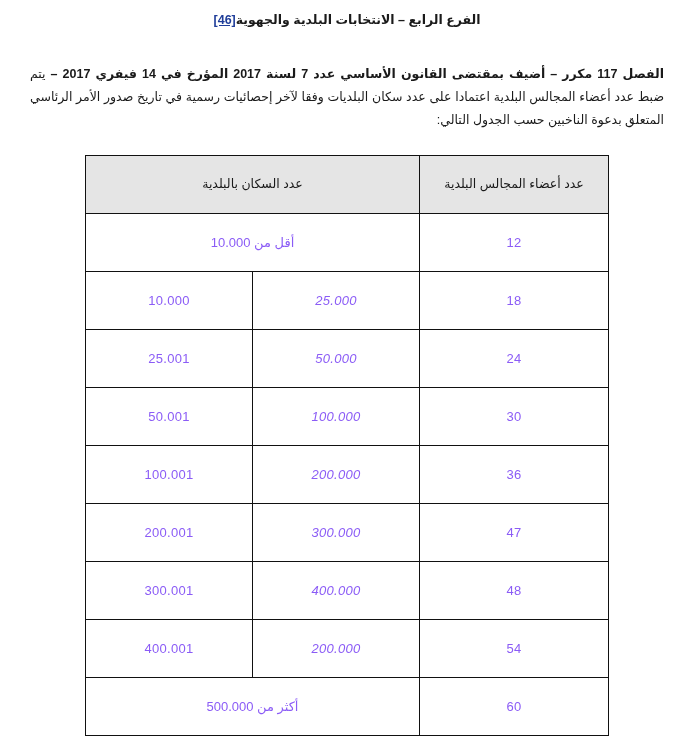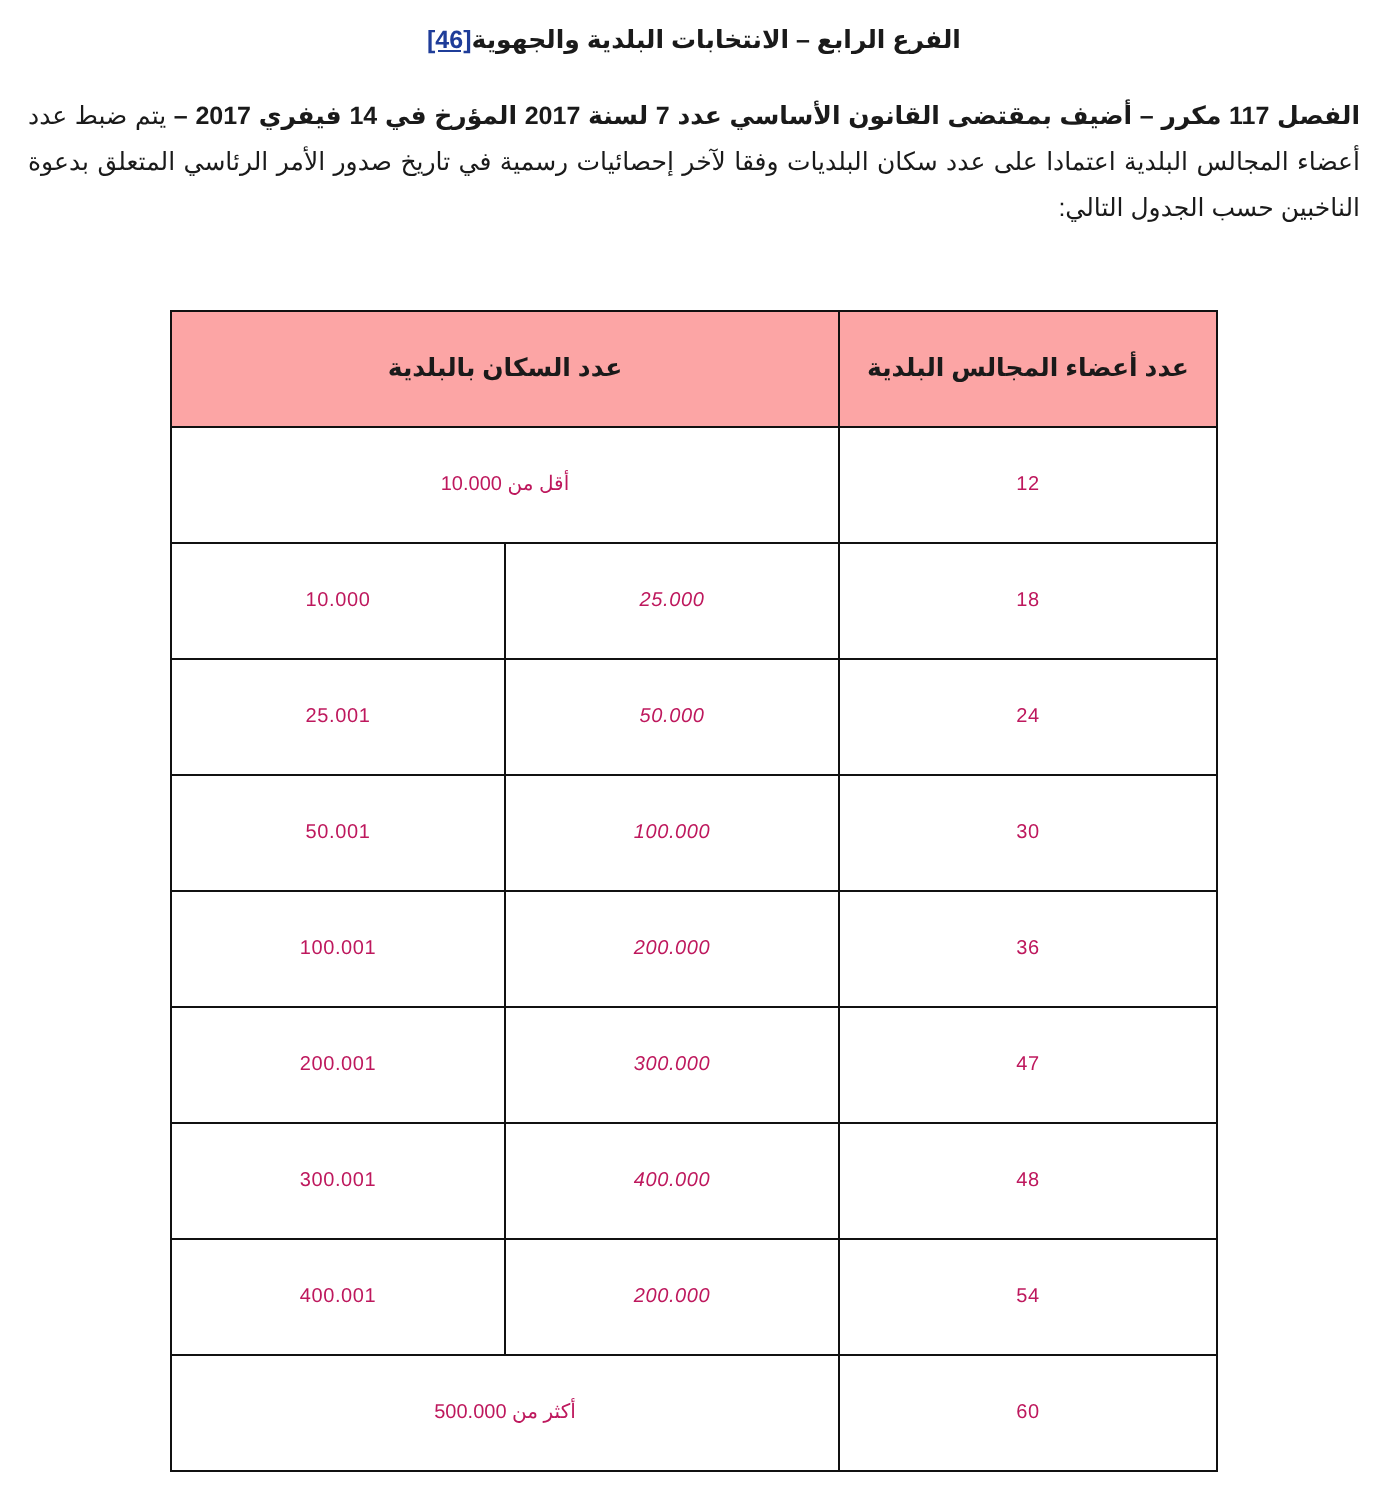--- a/index.html
+++ b/index.html
@@ -39,21 +39,21 @@
     color: #1f3d99;
     text-decoration: underline;
     font-weight: bold;
     cursor: pointer;
     direction: ltr;
     unicode-bidi: isolate;
   }
 
   
   .article-paragraph {
-    margin: 0;
+    margin: 16px;
     padding: 17px 14px 0 14px;
     font-size: 12.5px;
     line-height: 1.85;
     text-align: justify;
     text-align-last: right;
     direction: rtl;
     color: #1a1a1a;
   }
   .article-ref {
     font-weight: bold;
@@ -77,28 +77,28 @@
     width: 524px;
     table-layout: fixed;
     direction: rtl;
     border: 1.6px solid #111111;
   }
   table.pop-table th,
   table.pop-table td {
     border: 1.3px solid #111111;
     text-align: center;
     vertical-align: middle;
-    font-size: 10px;
-    color: #be185d;
+    font-size: 13px;
+    color: #8b5cf6;
     padding: 0;
   }
   table.pop-table thead th {
-    background: #fca5a5;
+    background: #e5e5e5;
     color: #1a1a1a;
-    font-weight: bold;
+    font-weight: normal;
     height: 57px;
     font-size: 12.5px;
     line-height: 1.4;
   }
   table.pop-table tbody td {
     height: 57px;
     font-weight: normal;
     letter-spacing: 0.3px;
   }
   .col-members { width: 188px; }

